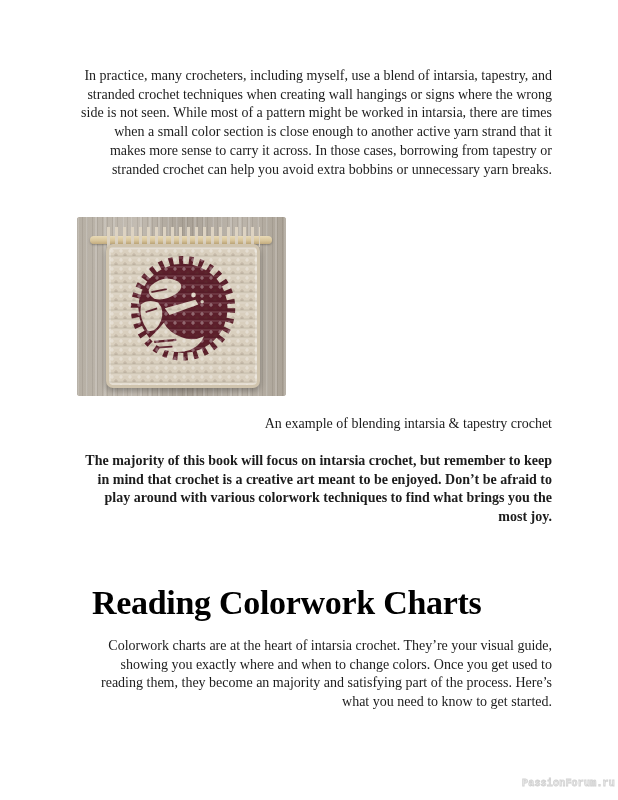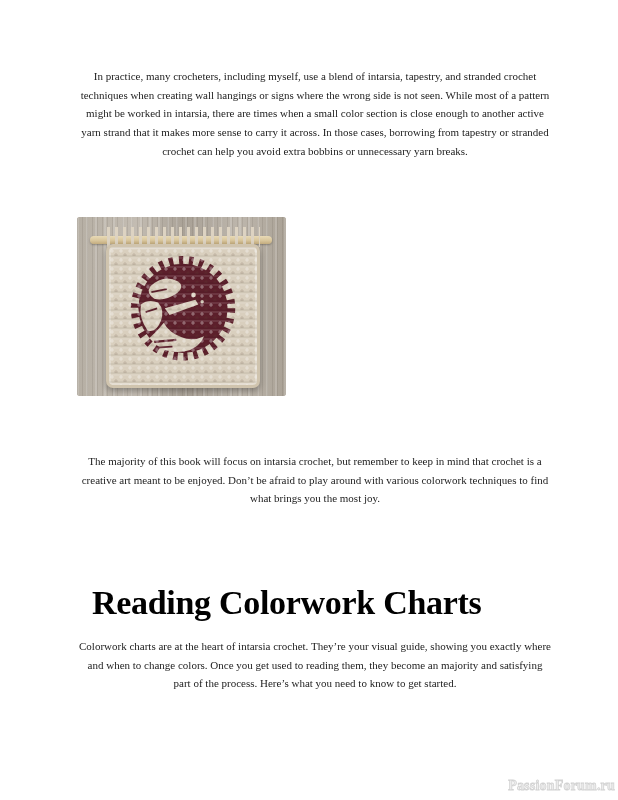--- a/index.html
+++ b/index.html
@@ -8,27 +8,27 @@
     width:618px;height:800px;
     background:#ffffff;
     overflow:hidden;
     font-family:"Liberation Serif","DejaVu Serif",serif;
     color:#1c1c1c;
   }
   .body-text{
     position:absolute;
     margin:0;
     width:474px;
-    font-size:11px;
+    font-size:14px;
     line-height:18.7px;
-    text-align:center;
+    text-align:right;
   }
   .p-intro{left:78px;top:67px;}
   .p-caption{left:78px;top:415px;width:474px;}
-  .p-majority{left:78px;top:452px;}
+  .p-majority{left:78px;top:452px;font-weight:bold;}
   .p-charts{left:78px;top:637px;}
   .section-heading{
     position:absolute;
     left:92px;top:583px;
     margin:0;
     font-size:34px;
     line-height:39px;
     font-weight:bold;
     color:#000000;
     letter-spacing:-0.3px;
@@ -79,22 +79,22 @@
       repeating-linear-gradient(0deg, rgba(255,255,255,0.10) 0 2px, rgba(0,0,0,0.045) 2px 4px, rgba(0,0,0,0) 4px 9px),
       radial-gradient(circle at 3px 4px, rgba(255,255,255,0.32) 1.3px, rgba(255,255,255,0) 2px),
       radial-gradient(circle at 7px 8px, rgba(96,76,56,0.16) 1.3px, rgba(0,0,0,0) 2px);
     background-size:auto, 9px 9px, 9px 9px;
     pointer-events:none;
   }
   
   .watermark{
     position:absolute;
     right:3px;top:778px;
-    font-family:Liberation Serif, serif;
-    font-size:14px;
+    font-family:Liberation Mono, monospace;
+    font-size:10px;
     font-weight:bold;
     color:#efefef;
     -webkit-text-stroke:0.8px #d2d2d2;
     letter-spacing:0.2px;
   }
 </style>
 </head>
 <body>
 
 <div class="page">
@@ -117,20 +117,21 @@
         <circle cx="97" cy="57" r="1.8" fill="#d9cfbe"></circle>
         <path d="M47,99 L70,97" stroke="#5c1f2b" stroke-width="2.4" fill="none"></path>
         <path d="M50,105 L66,104" stroke="#5c1f2b" stroke-width="2" fill="none"></path>
         <path d="M44,47 L60,44" stroke="#5c1f2b" stroke-width="1.8" fill="none"></path>
         <path d="M38,68 L50,64" stroke="#5c1f2b" stroke-width="1.8" fill="none"></path>
       </svg>
       <div class="stitches"></div>
     </div>
   </div>
 
+  <p class="body-text p-caption">An example of blending intarsia &amp; tapestry crochet</p>
 
   <p class="body-text p-majority">The majority of this book will focus on intarsia crochet, but remember to keep in mind that crochet is a creative art meant to be enjoyed. Don’t be afraid to play around with various colorwork techniques to find what brings you the most joy.</p>
 
   <h1 class="section-heading">Reading Colorwork Charts</h1>
 
   <p class="body-text p-charts">Colorwork charts are at the heart of intarsia crochet. They’re your visual guide, showing you exactly where and when to change colors. Once you get used to reading them, they become an majority and satisfying part of the process. Here’s what you need to know to get started.</p>
 
   <div class="watermark">PassionForum.ru</div>
 
 </div>

